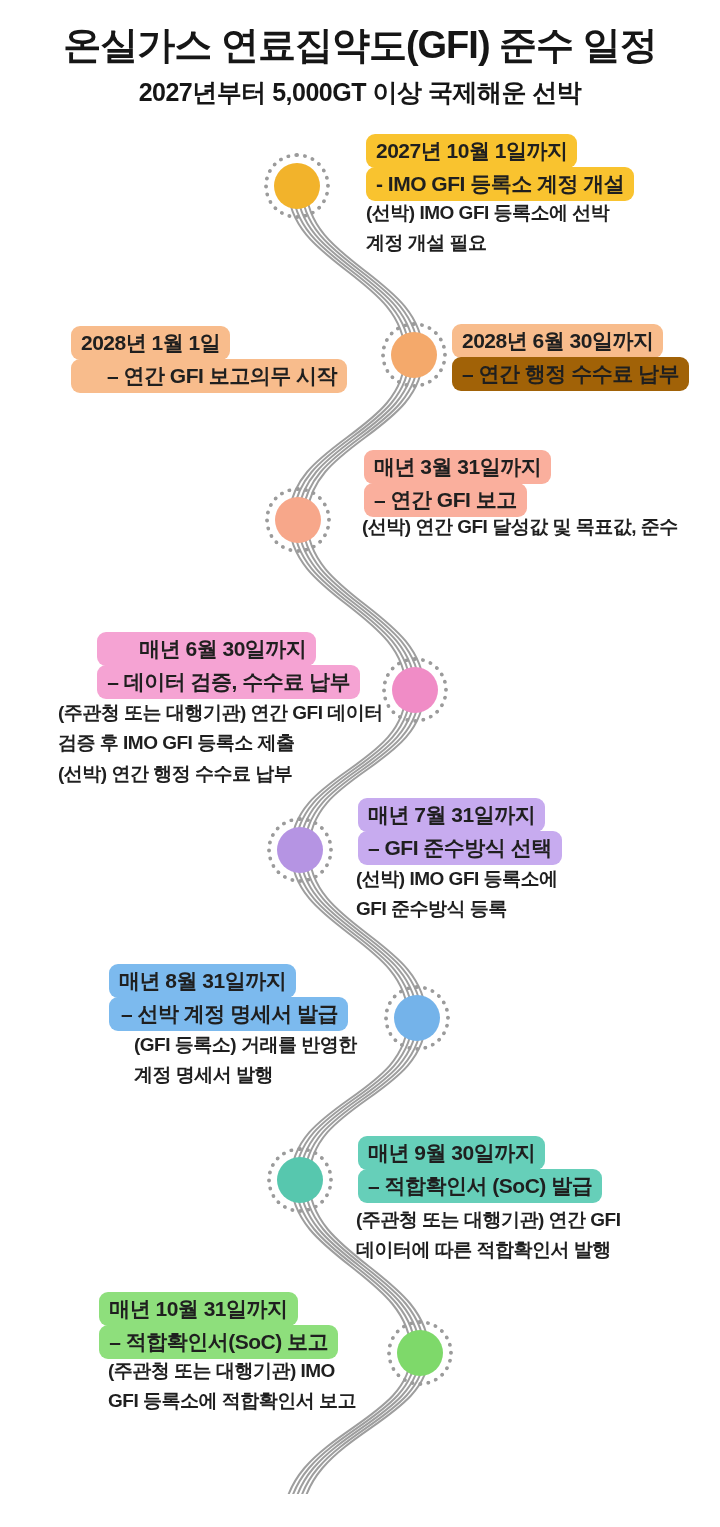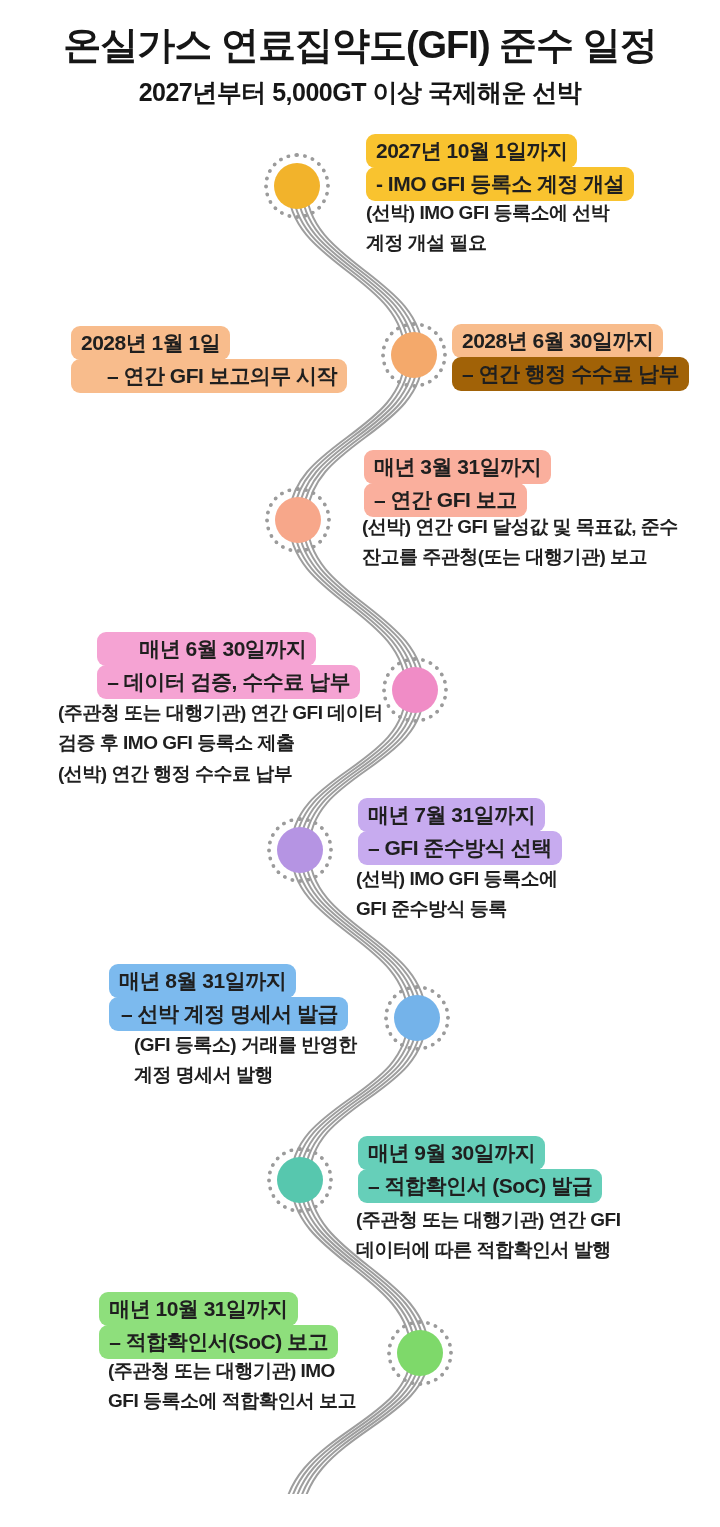--- a/index.html
+++ b/index.html
@@ -105,21 +105,20 @@
     <span class="ln"><span class="hl" style="background-color: rgb(248, 188, 140);">2028년 6월 30일까지</span></span>
     <span class="ln"><span class="hl" style="background-color: #a16207;">– 연간 행정 수수료 납부</span></span>
   </div>
 
   <div class="label-block" style="left:364px;top:450px">
     <span class="ln"><span class="hl" style="background-color: rgb(250, 175, 157);">매년 3월 31일까지</span></span>
     <span class="ln"><span class="hl" style="background-color: rgb(250, 175, 157);">– 연간 GFI 보고</span></span>
   </div>
   <div class="body-text" style="left:362px;top:512px">
     <div>(선박) 연간 GFI 달성값 및 목표값, 준수</div>
-    <div>잔고를 주관청(또는 대행기관) 보고</div>
   </div>
 
   <div class="label-block right" style="right:360px;top:632px">
     <span class="ln"><span class="hl" style="background-color: rgb(245, 163, 211); padding-left: 42px;">매년 6월 30일까지</span></span>
     <span class="ln"><span class="hl" style="background-color: rgb(245, 163, 211);">– 데이터 검증, 수수료 납부</span></span>
   </div>
   <div class="body-text" style="left:58px;top:698px">
     <div>(주관청 또는 대행기관) 연간 GFI 데이터</div>
     <div>검증 후 IMO GFI 등록소 제출</div>
     <div>(선박) 연간 행정 수수료 납부</div>

